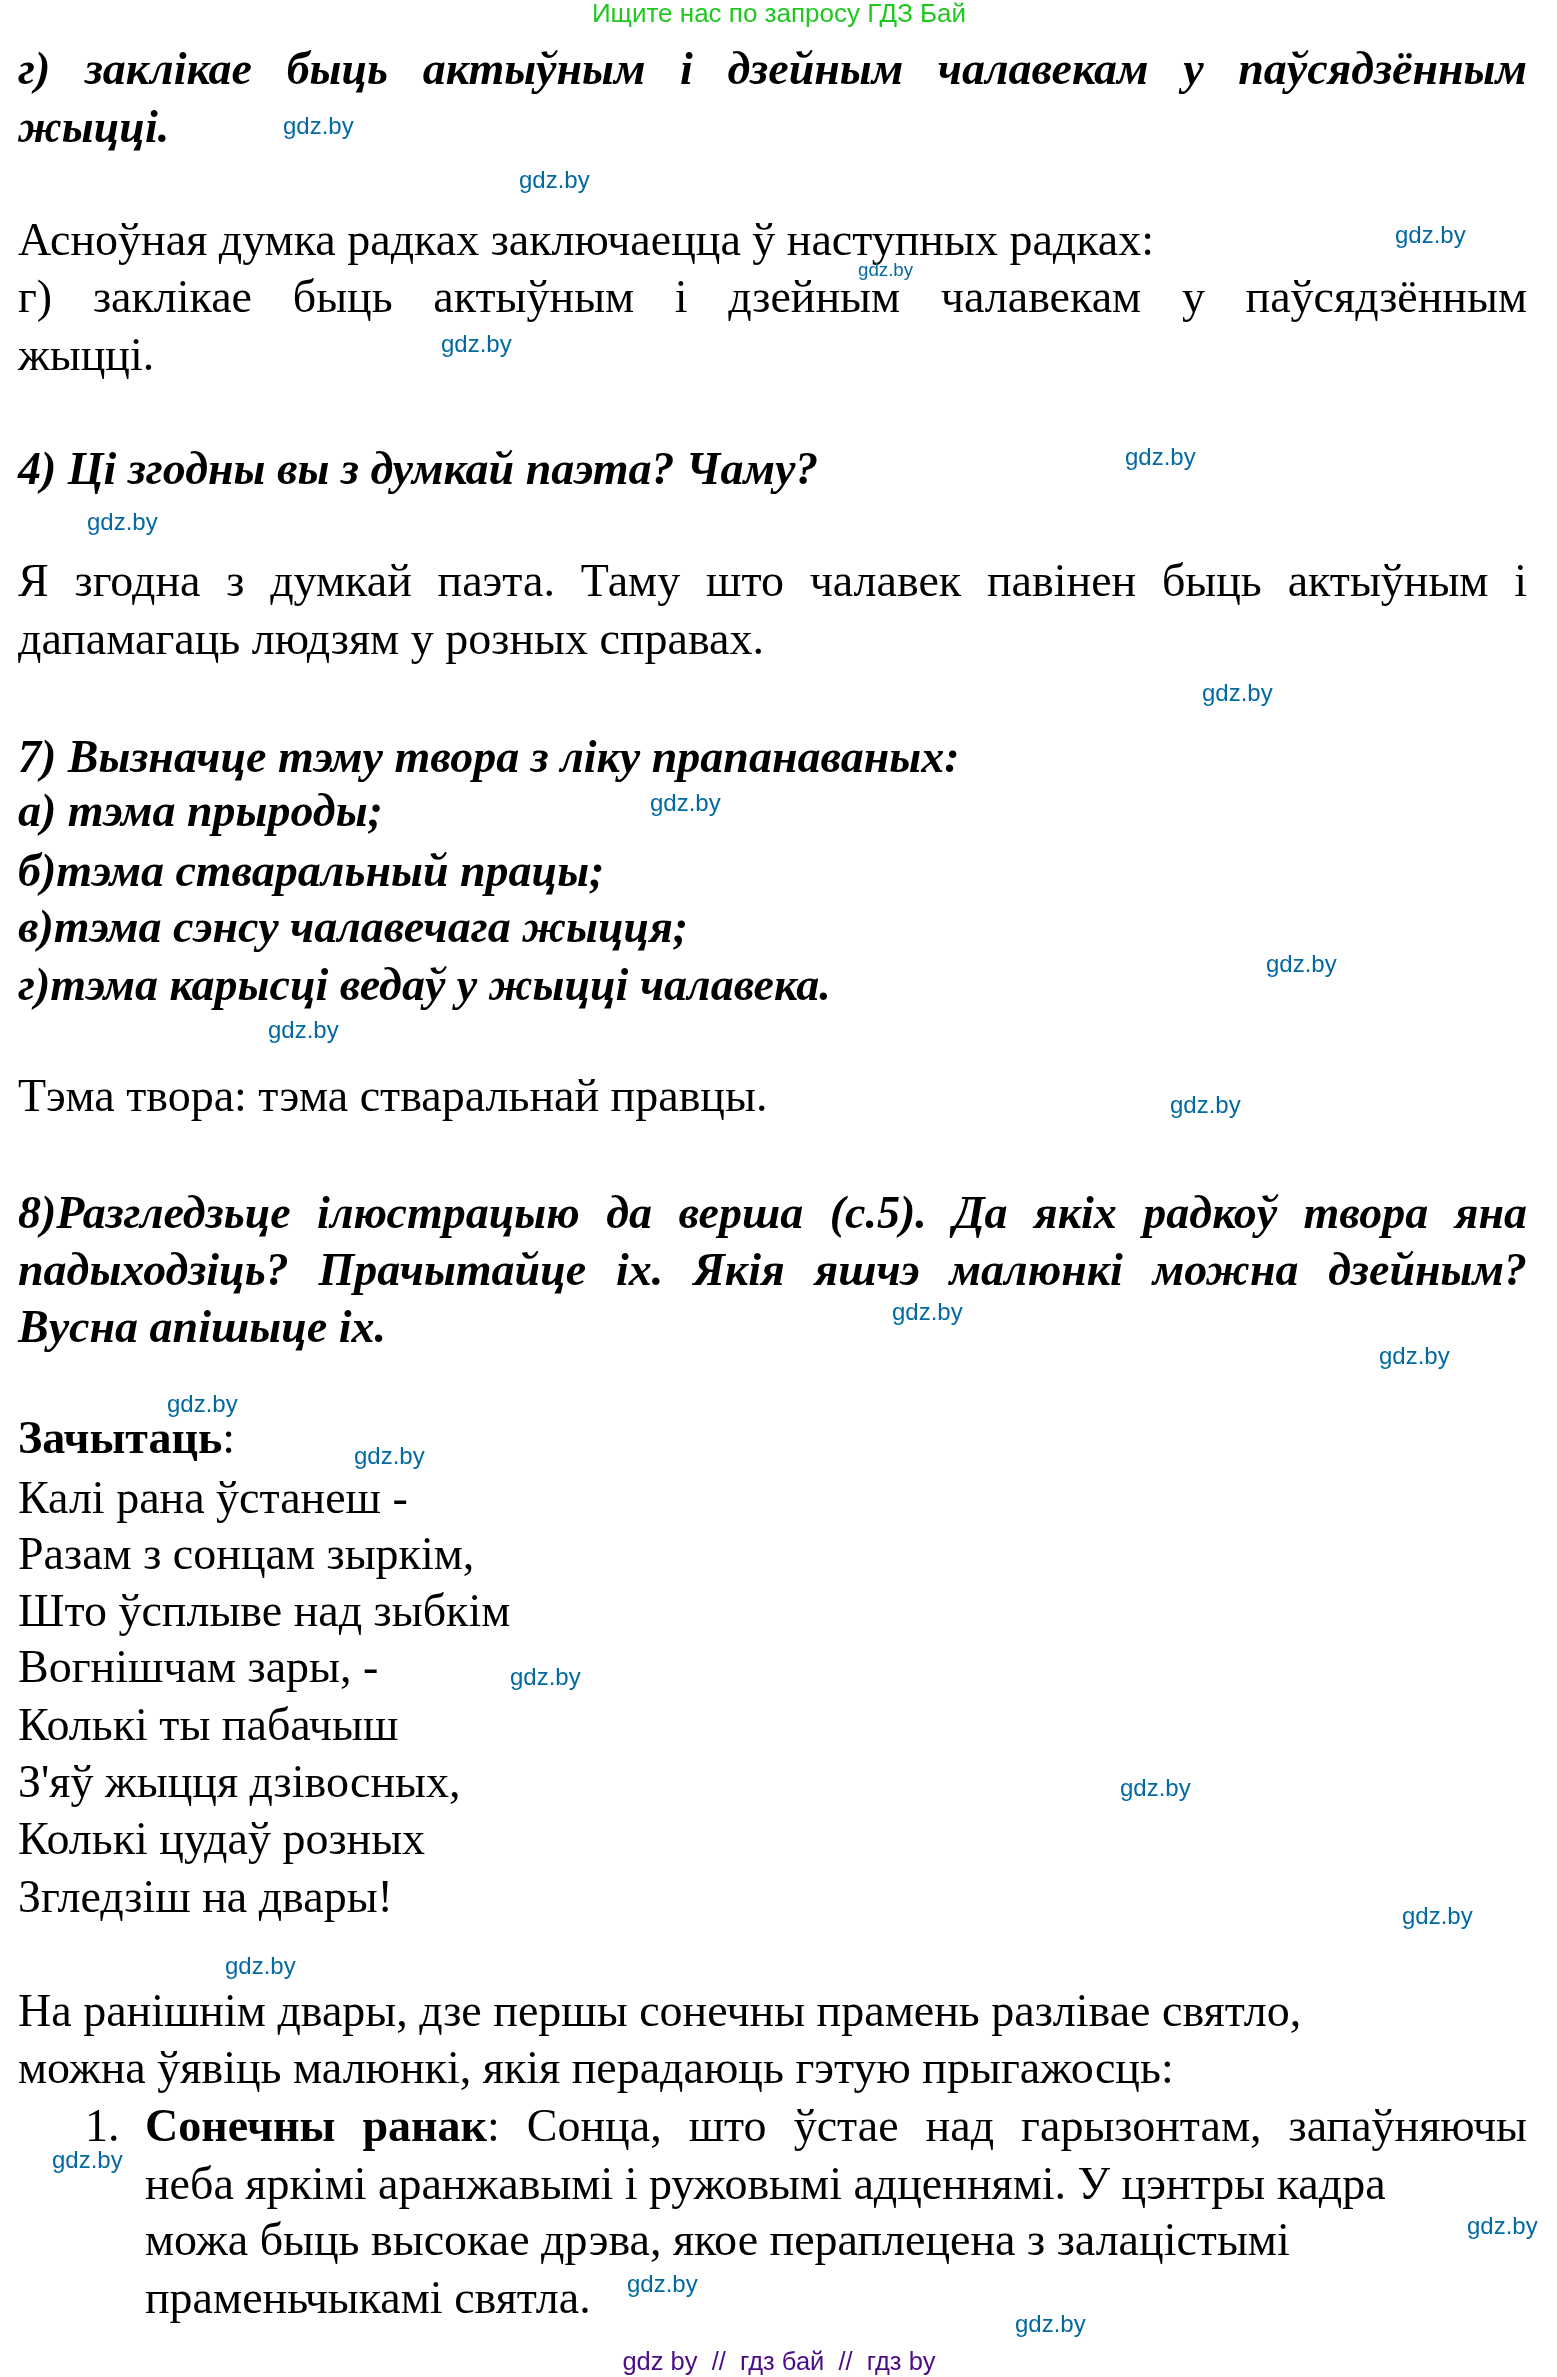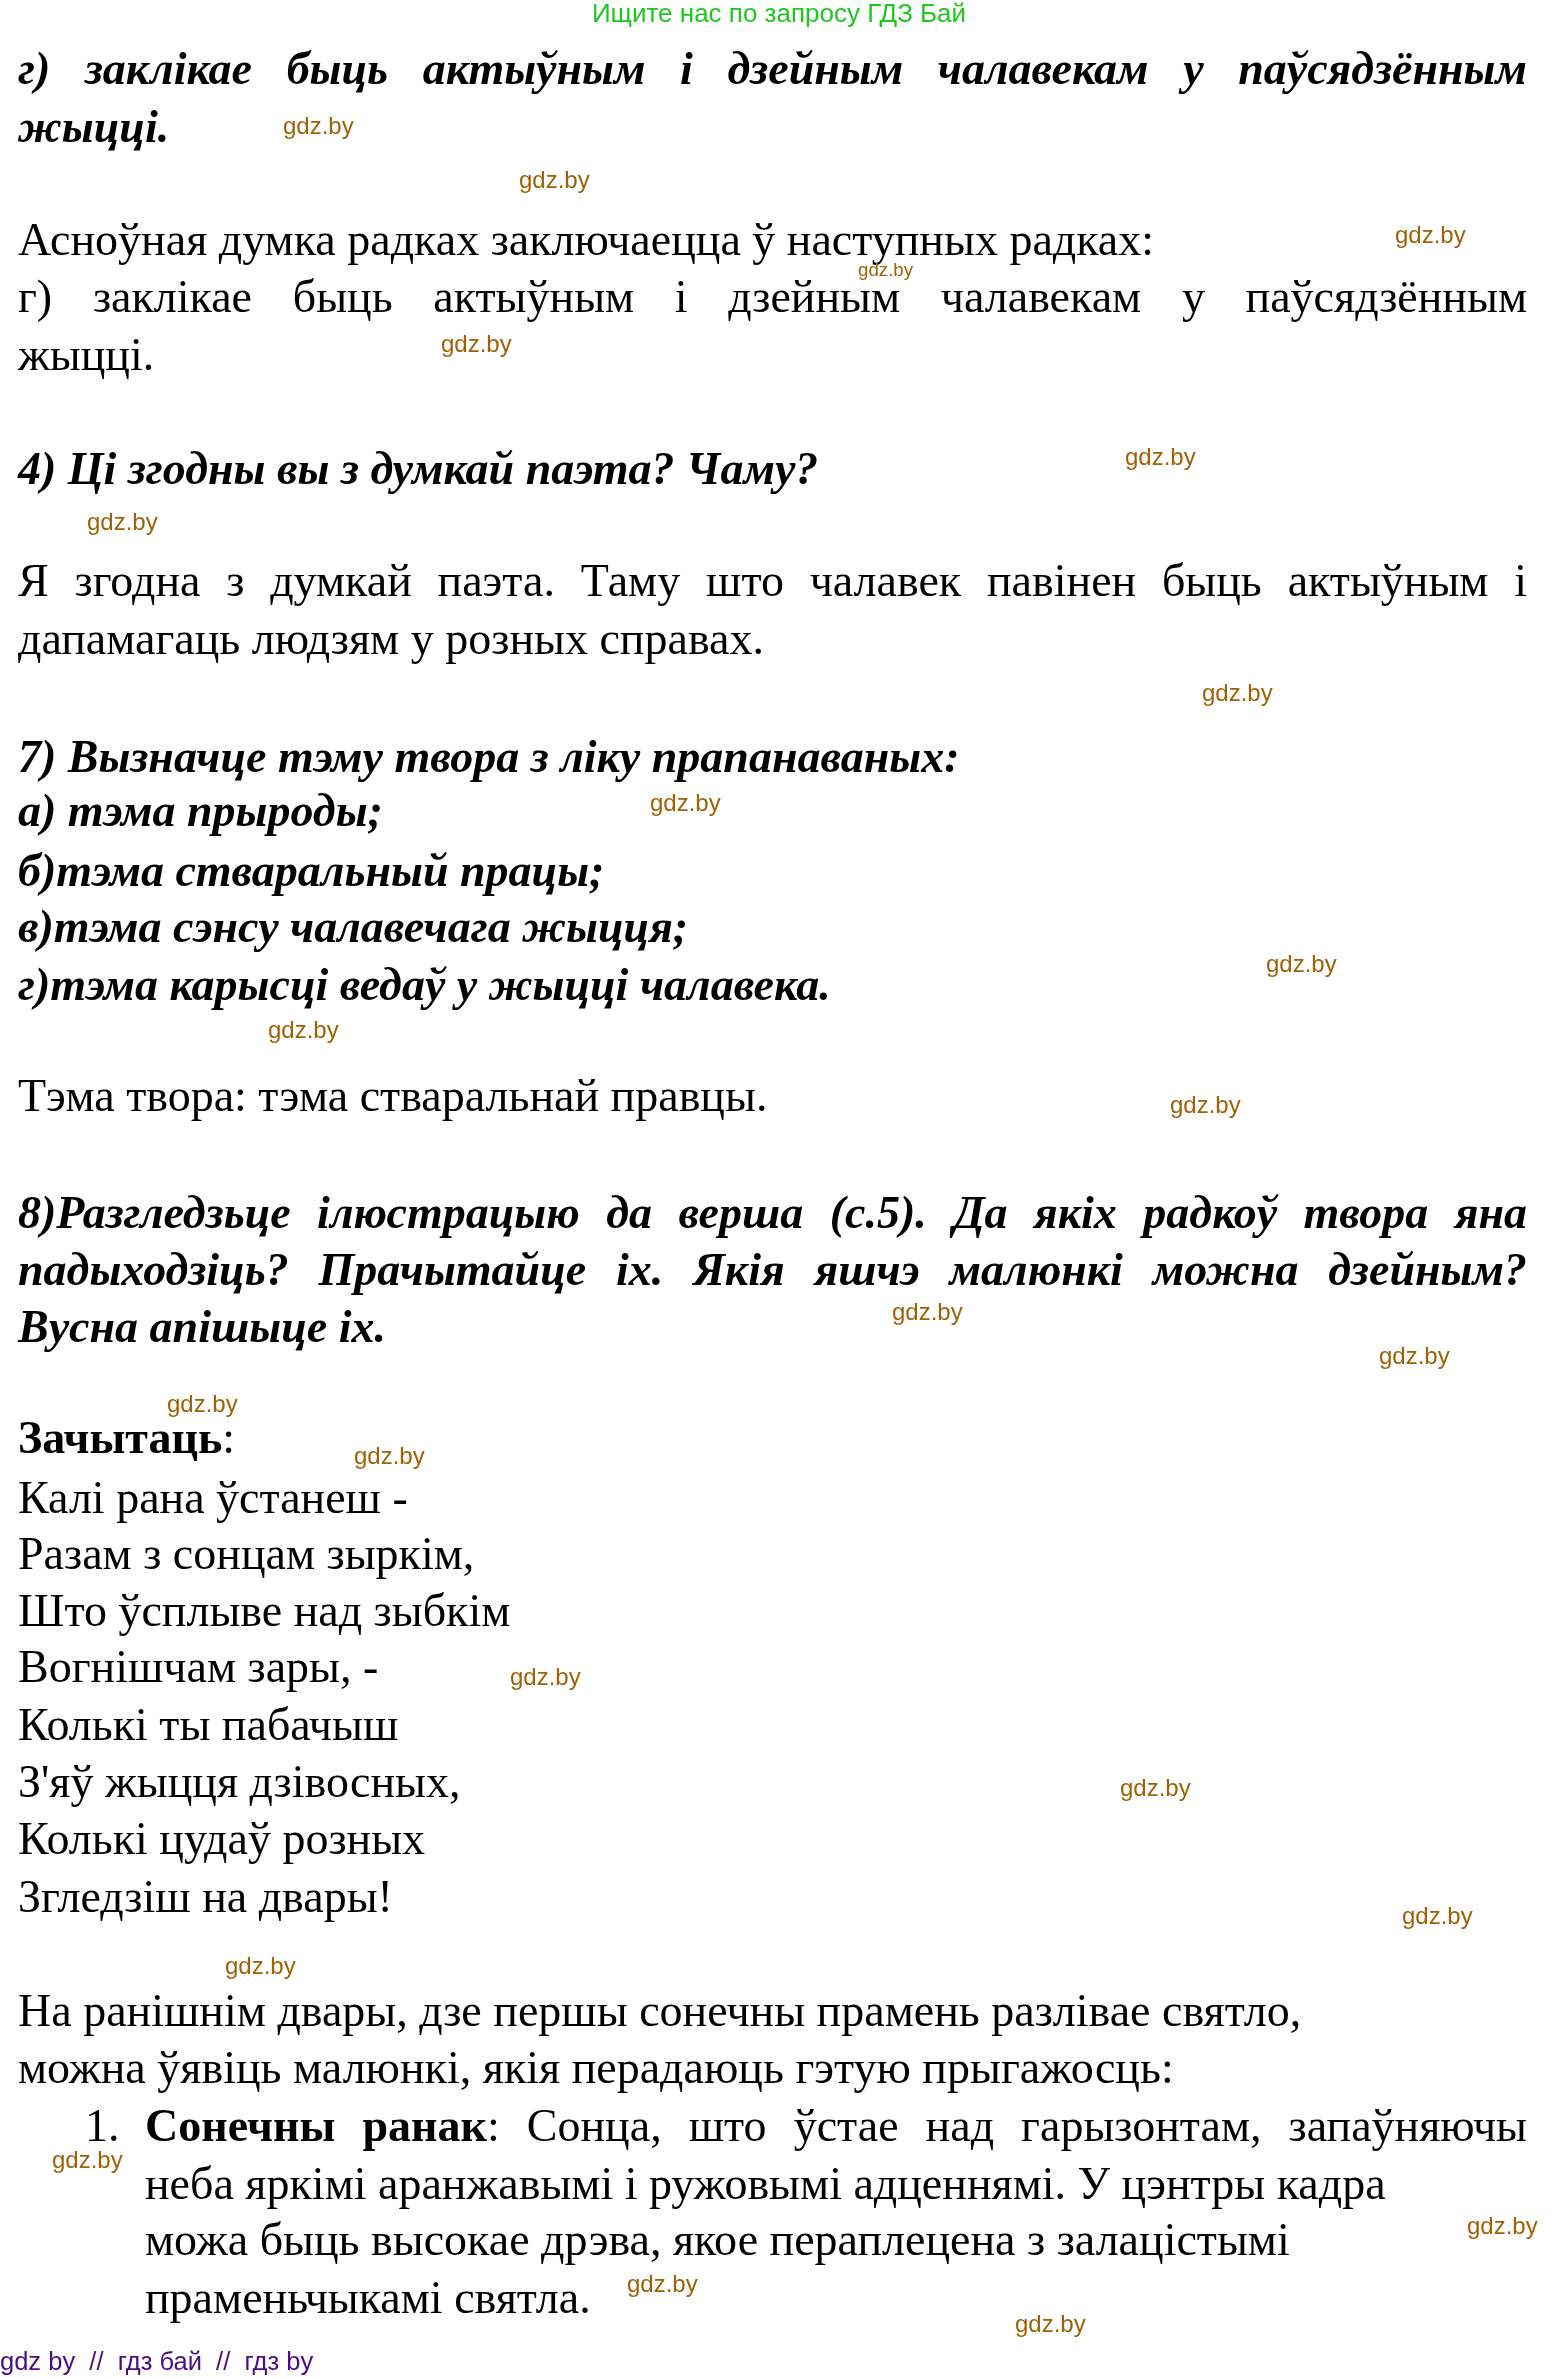--- a/index.html
+++ b/index.html
@@ -1,26 +1,26 @@
 <!DOCTYPE html>
 <html style="font-size:13.6px"><head>
 <meta charset="utf-8">
 <style>
   html, body { margin:0; padding:0; background:#ffffff; }
   body { width:1558px; height:2377px; position:relative; overflow:hidden;
          font-family:"Liberation Serif", serif; color:#000; }
   .hdr { position:absolute; left:0; width:1558px; top:-1.7px; text-align:center;
          font-family:"Liberation Sans", sans-serif; font-size:26px; color:#1fc81f; line-height:31px; }
-  .ftr { position:absolute; left:0; width:1558px; top:2346px; text-align:left;
+  .ftr { position:absolute; left:0; width:1558px; top:2346px; text-align:center;
          font-family:"Liberation Sans", sans-serif; font-size:25.5px; color:#4b0c86; line-height:31px; white-space:pre; }
   .line { position:absolute; left:18px; width:1509px; font-size:46px; line-height:57px; white-space:nowrap; }
   .just { text-align:justify; text-align-last:justify; }
   .q { font-weight:bold; font-style:italic; }
   .b { font-weight:bold; }
-  .wm { position:absolute; font-family:"Liberation Sans", sans-serif; font-size:24px; line-height:27px; color:#a16207; white-space:nowrap; }
+  .wm { position:absolute; font-family:"Liberation Sans", sans-serif; font-size:24px; line-height:27px; color:#0369a1; white-space:nowrap; }
   .wm.sm { font-size:18.7px; line-height:22px; }
   .num { position:absolute; left:85px; font-size:46px; line-height:57px; }
   .li { position:absolute; left:145px; width:1382px; font-size:46px; line-height:57px; white-space:nowrap; }
 </style>
 </head>
 <body>
 
 <div class="hdr">Ищите нас по запросу ГДЗ Бай</div>
 
 <div class="line q just" style="top:40px">г) заклікае быць актыўным і дзейным чалавекам у паўсядзённым</div>

